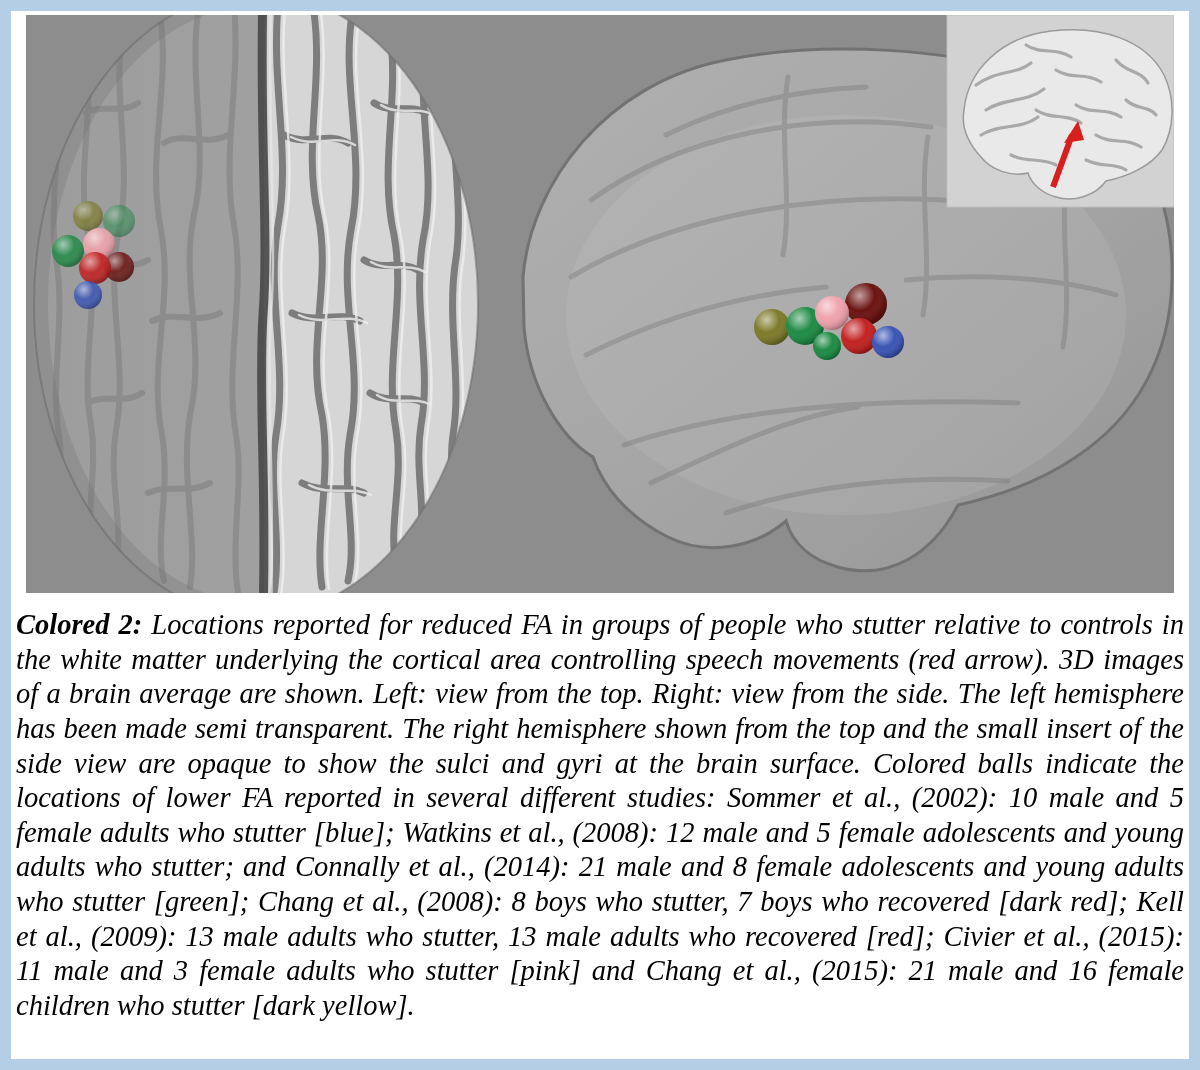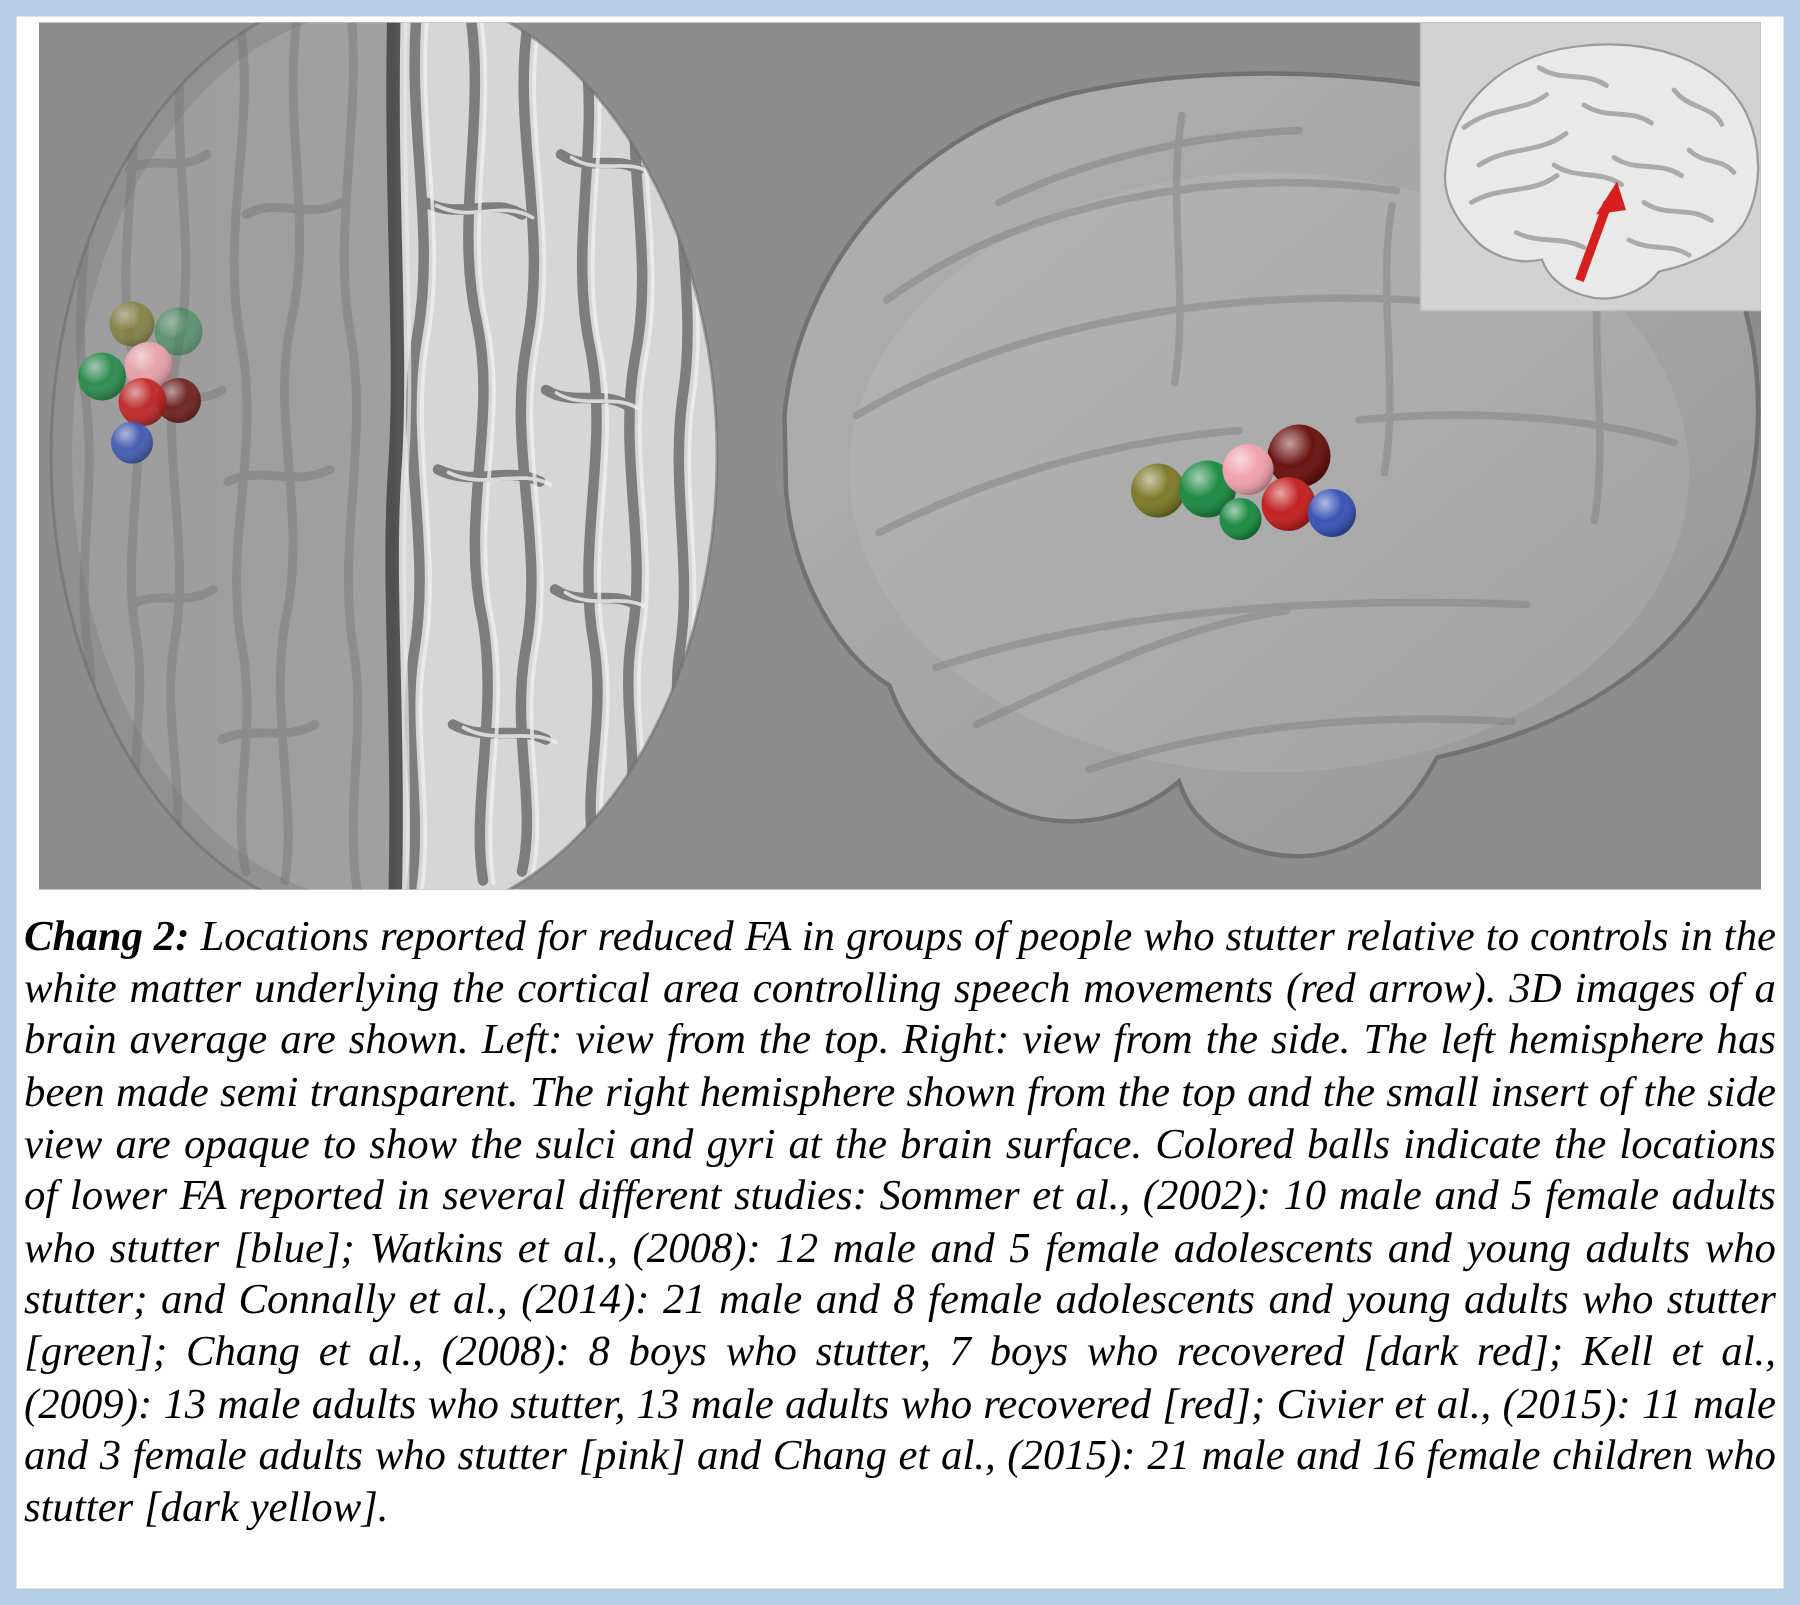--- a/index.html
+++ b/index.html
@@ -194,17 +194,17 @@
         </g>
         <g>
           <line x1="1027" y1="172" x2="1046" y2="120" stroke-width="6" stroke="#d81f1f"></line>
           <polygon points="1052,106 1038,128 1058,125" fill="#d81f1f"></polygon>
         </g>
       </g>
     </svg>
   </div>
 
   <div class="caption">
-    <span class="fig-label">Chang 2:</span>
+    <span class="fig-label">Colored 2:</span>
     <span>Locations reported for reduced FA in groups of people who stutter relative to controls in the white matter underlying the cortical area controlling speech movements (red arrow). 3D images of a brain average are shown. Left: view from the top. Right: view from the side. The left hemisphere has been made semi transparent. The right hemisphere shown from the top and the small insert of the side view are opaque to show the sulci and gyri at the brain surface. Colored balls indicate the locations of lower FA reported in several different studies: Sommer et al., (2002): 10 male and 5 female adults who stutter [blue]; Watkins et al., (2008): 12 male and 5 female adolescents and young adults who stutter; and Connally et al., (2014): 21 male and 8 female adolescents and young adults who stutter [green]; Chang et al., (2008): 8 boys who stutter, 7 boys who recovered [dark red]; Kell et al., (2009): 13 male adults who stutter, 13 male adults who recovered [red]; Civier et al., (2015): 11 male and 3 female adults who stutter [pink] and Chang et al., (2015): 21 male and 16 female children who stutter [dark yellow].</span>
   </div>
 
 </div>
 
 </body></html>

